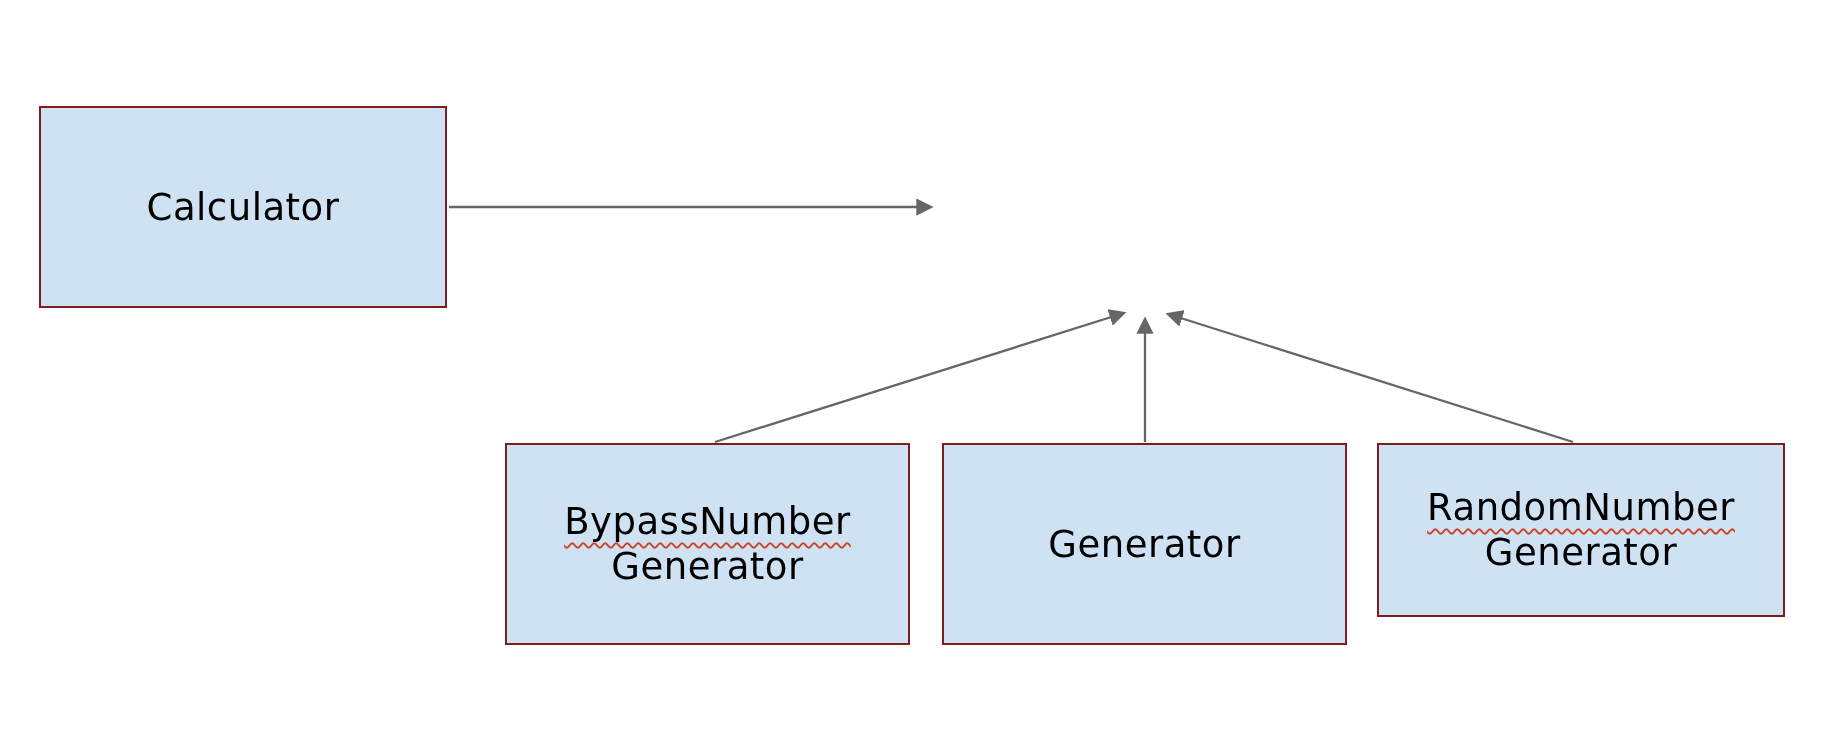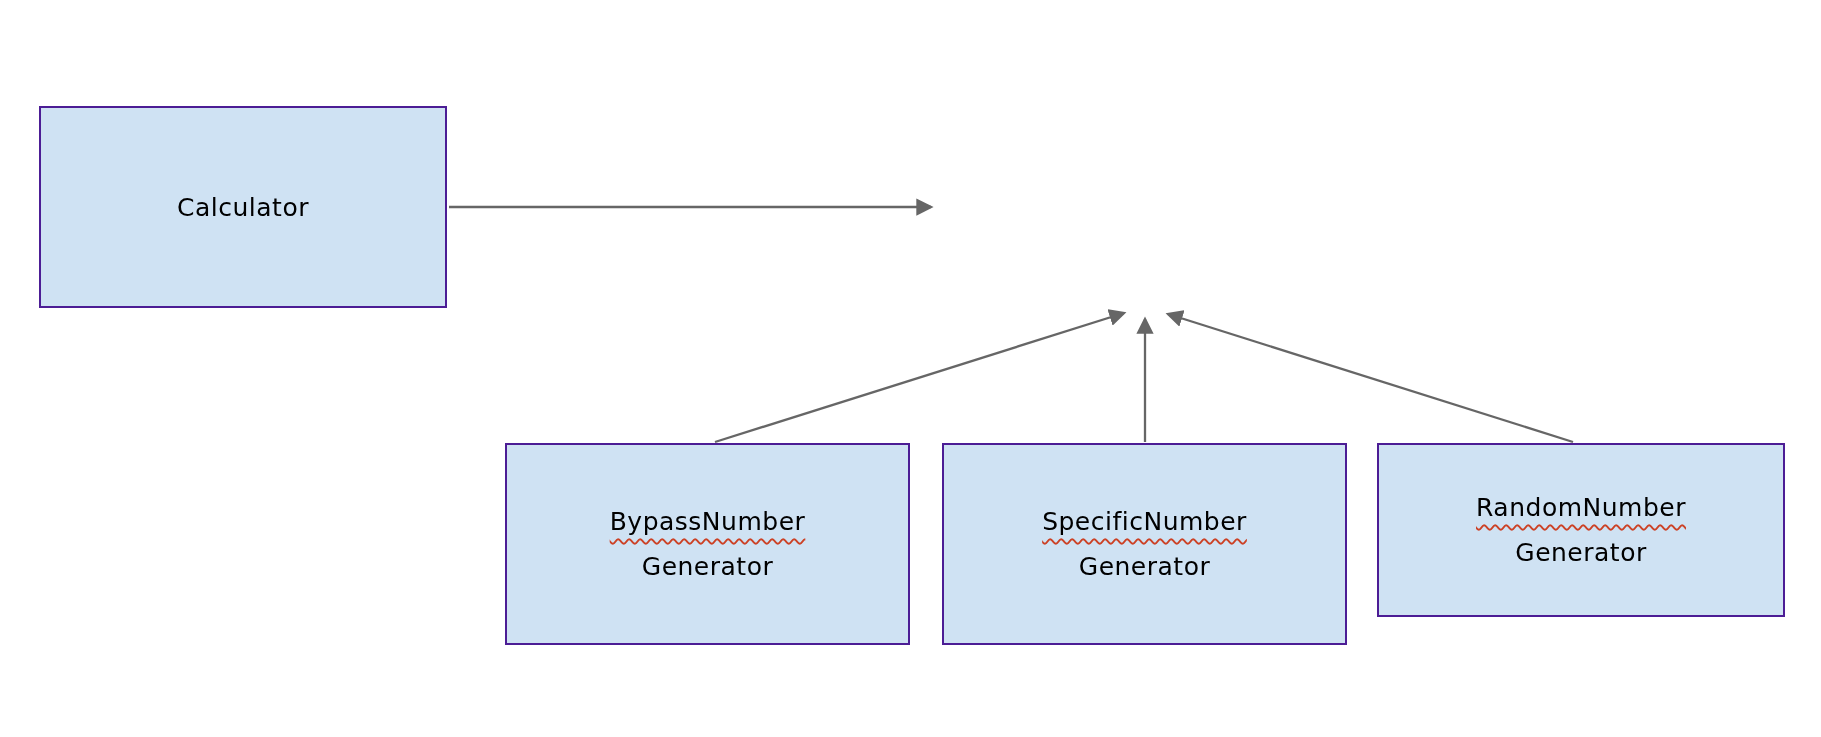--- a/index.html
+++ b/index.html
@@ -24,27 +24,27 @@
     pointer-events: none;
   }
   .edges line {
     stroke: #666666;
     stroke-width: 2.3;
     pointer-events: stroke;
   }
   .node {
     position: absolute;
     box-sizing: border-box;
-    border: 2px solid #4c1d95;
+    border: 2px solid #7f1d1d;
     display: flex;
     flex-direction: column;
     justify-content: center;
     text-align: center;
     color: #000000;
-    font-size: 25px;
+    font-size: 37px;
     line-height: 45px;
     letter-spacing: 0.5px;
   }
   .node.blue  { background: #cfe2f3; }
   .node.green { background: #d9ead3; }
   .label { display: block; white-space: nowrap; }
   .misspelled {
     text-decoration-line: underline;
     text-decoration-style: wavy;
     text-decoration-color: #cc4125;
@@ -73,21 +73,20 @@
     <span class="label">Calculator</span>
   </div>
 
 
   <div class="node blue" style="left:505px; top:443px; width:405px; height:202px;">
     <span class="label misspelled">BypassNumber</span>
     <span class="label">Generator</span>
   </div>
 
   <div class="node blue" style="left:942px; top:443px; width:405px; height:202px;">
-    <span class="label misspelled">SpecificNumber</span>
     <span class="label">Generator</span>
   </div>
 
   <div class="node blue" style="left:1377px; top:443px; width:408px; height:174px;">
     <span class="label misspelled">RandomNumber</span>
     <span class="label">Generator</span>
   </div>
 
 </div>
 

